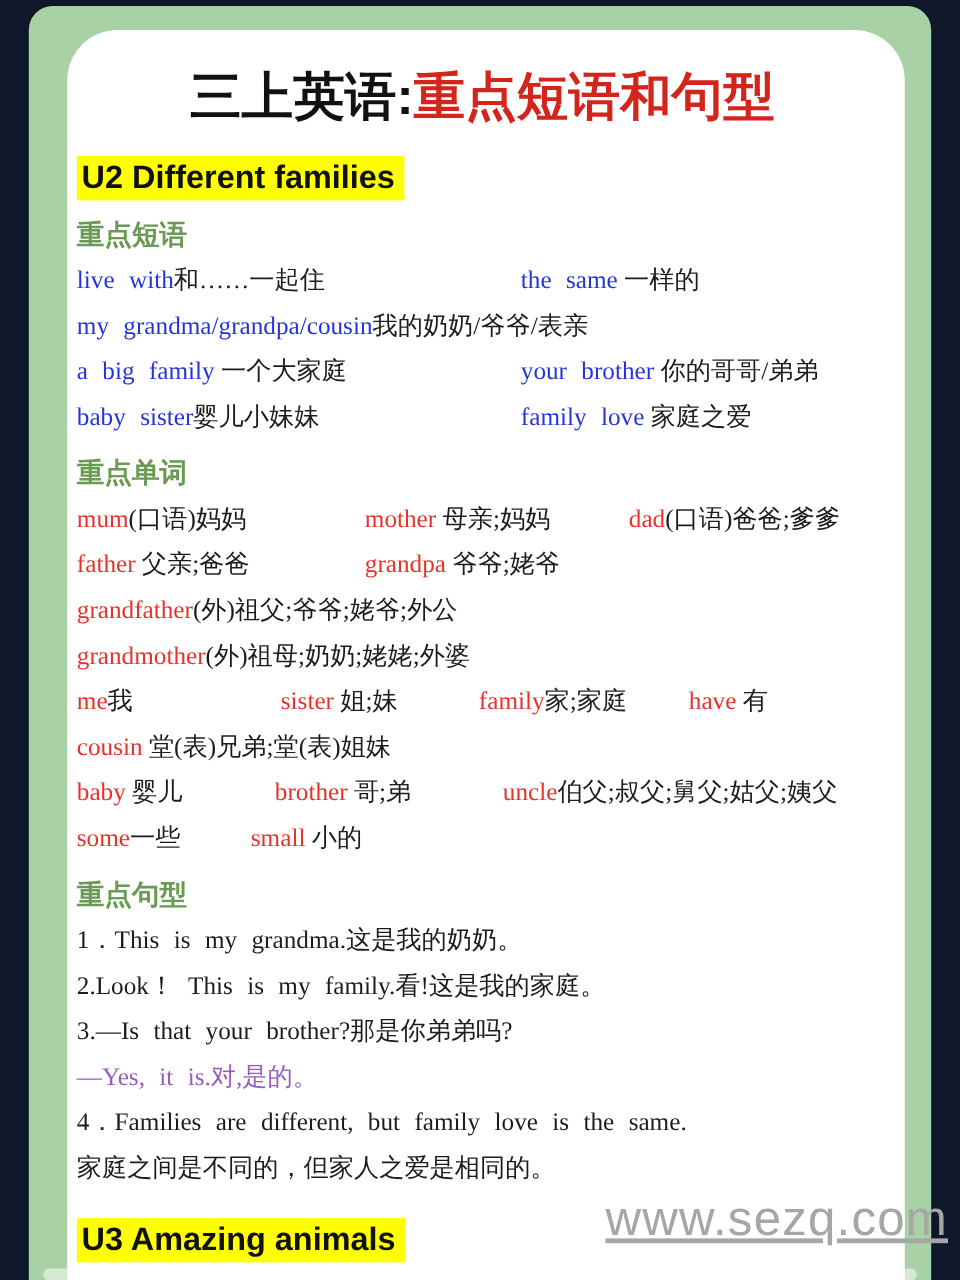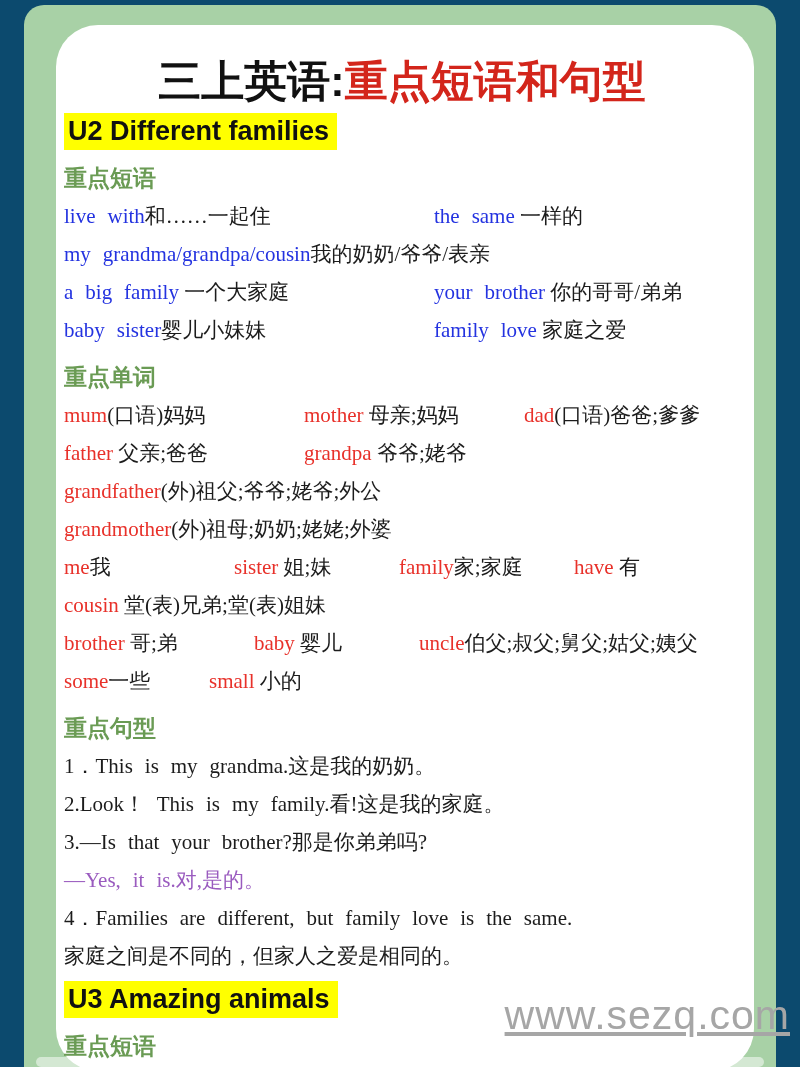--- a/index.html
+++ b/index.html
@@ -1,32 +1,32 @@
 <!DOCTYPE html>
 <html><head>
 <meta charset="utf-8">
 <style>
   html,body{margin:0;padding:0;}
-  .page{position:relative;width:800px;height:1067px;background:#0c4a6e;overflow:hidden;
+  .page{position:relative;width:800px;height:1067px;background:#0f172a;overflow:hidden;
         font-family:"Liberation Serif","DejaVu Serif",serif;color:#1c1c1c;}
   .green-bg{position:absolute;left:24px;top:5px;width:752px;height:1062px;
             background:#a8d1a6;border-radius:20px 20px 0 0;}
   .bottom-strip{position:absolute;left:36px;top:1057px;width:728px;height:10px;
             background:rgba(255,255,255,0.5);border-radius:10px;}
   .card{position:absolute;left:56px;top:25px;width:698px;min-height:1012px;
         background:#ffffff;border-radius:42px;box-sizing:border-box;
         padding:20px 14px 10px 8px;}
   .title{margin:10px 0 6px 0;text-align:center;font-family:"Liberation Sans","DejaVu Sans",sans-serif;
          font-weight:bold;font-size:43px;line-height:52px;letter-spacing:0px;}
   .title .t-black{color:#111111;}
   .title .t-red{color:#d3251b;}
   .unit-wrap{margin-top:6px;}
   .unit{display:inline-block;background:#ffff00;color:#111111;
         font-family:"Liberation Sans","DejaVu Sans",sans-serif;font-weight:bold;
-        font-size:27px;line-height:32px;padding:2px 8px 3px 4px;}
+        font-size:27px;line-height:32px;padding:2px 8px 3px 4px;margin-top:17px;}
   .sub{margin-top:13px;font-family:"Liberation Sans","DejaVu Sans",sans-serif;
        font-weight:bold;font-size:23px;line-height:30px;color:#6a9b54;}
   .rows{margin-top:4px;}
   .row{display:flex;align-items:baseline;line-height:38px;font-size:21px;white-space:pre-wrap;}
   .cell{display:inline-block;white-space:pre-wrap;}
   .en{word-spacing:0.32em;text-align:center;}
   .blue{color:#2433e0;}
   .red{color:#e8312a;}
   .zh{color:#1c1c1c;}
   .sentence{line-height:38px;font-size:21px;white-space:pre-wrap;word-spacing:0.32em;}
@@ -94,22 +94,22 @@
       <div class="row">
         <span class="cell w170"><span class="en red">me</span><span class="zh">我</span></span>
         <span class="cell w165"><span class="en red">sister</span><span class="zh"> 姐;妹</span></span>
         <span class="cell w175"><span class="en red">family</span><span class="zh">家;家庭</span></span>
         <span class="cell"><span class="en red">have</span><span class="zh"> 有</span></span>
       </div>
       <div class="row">
         <span class="cell"><span class="en red">cousin</span><span class="zh"> 堂(表)兄弟;堂(表)姐妹</span></span>
       </div>
       <div class="row">
+        <span class="cell w165"><span class="en red">baby</span><span class="zh"> 婴儿</span></span>
         <span class="cell w190"><span class="en red">brother</span><span class="zh"> 哥;弟</span></span>
-        <span class="cell w165"><span class="en red">baby</span><span class="zh"> 婴儿</span></span>
         <span class="cell"><span class="en red">uncle</span><span class="zh">伯父;叔父;舅父;姑父;姨父</span></span>
       </div>
       <div class="row">
         <span class="cell w145"><span class="en red">some</span><span class="zh">一些</span></span>
         <span class="cell"><span class="en red">small</span><span class="zh"> 小的</span></span>
       </div>
     </div>
 
     <div class="sub">重点句型</div>
 

